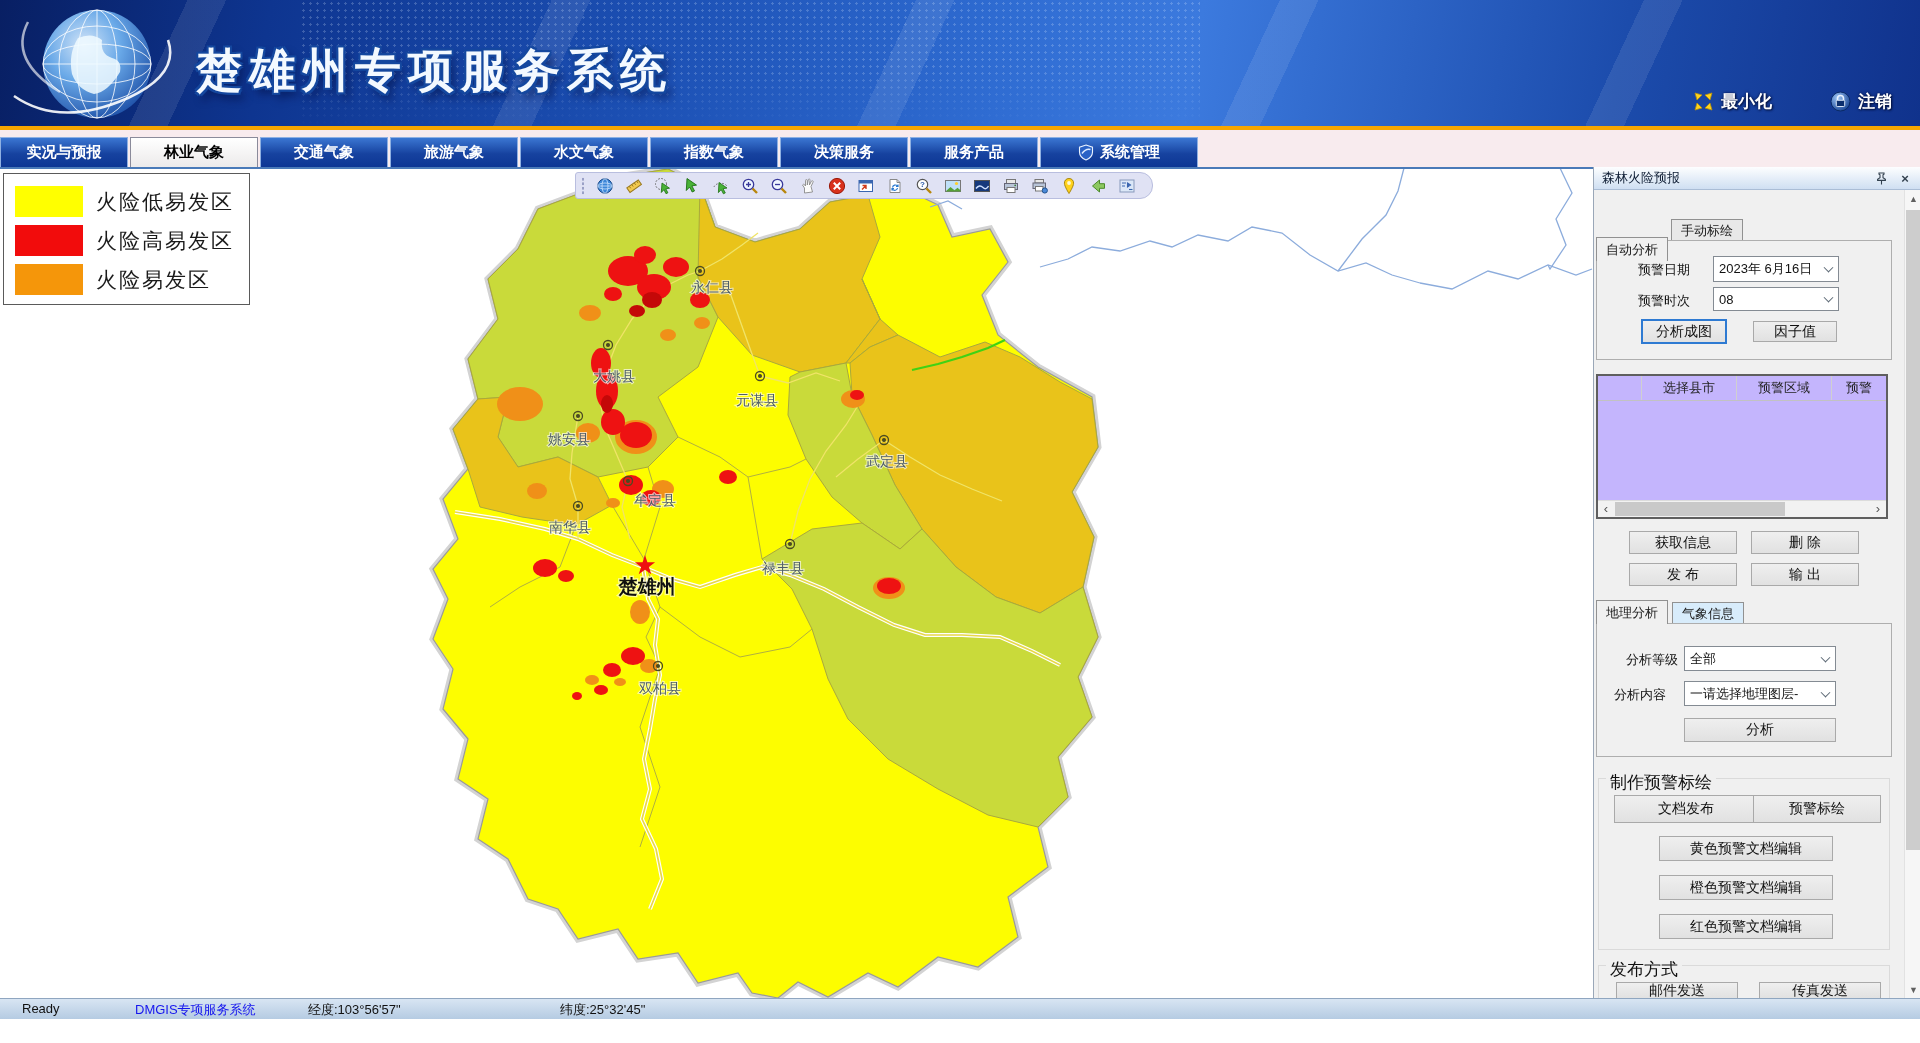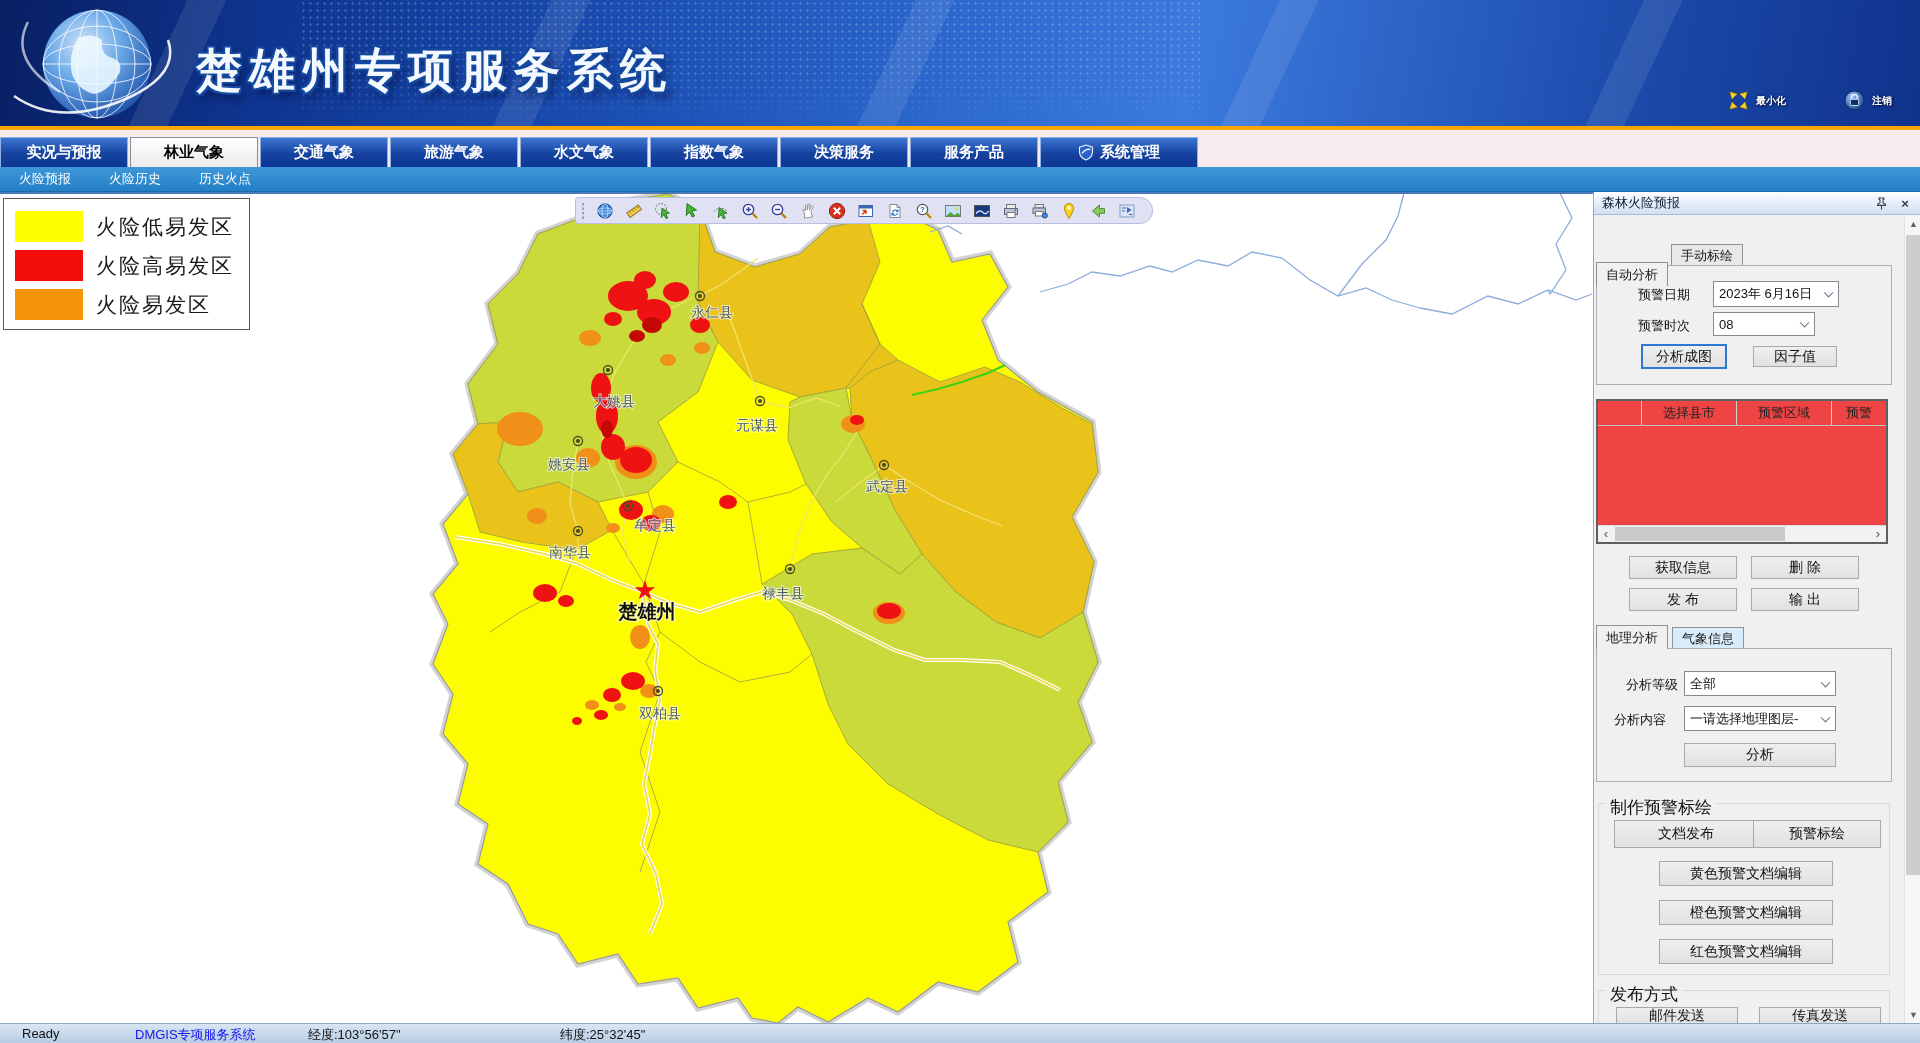--- a/index.html
+++ b/index.html
@@ -13,21 +13,21 @@
   .header::before { content:""; position:absolute; inset:0;
     background:repeating-linear-gradient(115deg,transparent 0 170px,rgba(255,255,255,.09) 170px 205px,transparent 205px 330px); }
   .header::after { content:""; position:absolute; left:300px; top:0; width:900px; height:126px; opacity:.28;
     background-image:radial-gradient(rgba(220,235,255,.8) 1px,transparent 1.3px); background-size:7px 7px;
     -webkit-mask-image:linear-gradient(180deg,#000 55%,transparent); mask-image:linear-gradient(180deg,#000 55%,transparent); }
   .logo { position:absolute; left:0; top:0; z-index:3; }
   .app-title { position:absolute; left:196px; top:40px; z-index:3; font-size:46px; font-weight:bold; letter-spacing:7px; color:#f3f9ff;
     text-shadow:2px 0 0 #15489f,-2px 0 0 #15489f,0 2px 0 #15489f,0 -2px 0 #15489f,2px 2px 0 #15489f,-2px 2px 0 #15489f,2px -2px 0 #15489f,-2px -2px 0 #15489f,5px 6px 9px rgba(0,10,60,.65); }
   .header-actions { position:absolute; right:28px; top:90px; z-index:4; display:flex; gap:58px; }
   .hbtn { display:flex; align-items:center; gap:7px; cursor:pointer; }
-  .hbtn span { color:#fff; font-size:10px; font-weight:bold; text-shadow:1px 1px 2px #04123f,0 0 3px #04123f; }
+  .hbtn span { color:#fff; font-size:17px; font-weight:bold; text-shadow:1px 1px 2px #04123f,0 0 3px #04123f; }
 
   
   .orange-line { width:100%; height:4px; background:#f7a600; }
 
   
   .tabbar { position:relative; width:100%; height:37px; background:#f8ebee; display:flex; align-items:flex-end; }
   .tab { height:30px; width:128px; margin-right:2px; display:flex; align-items:center; justify-content:center; gap:6px;
     background:linear-gradient(#3b76d2,#16429f 55%,#0d3694); border:1px solid #8fb0e2; border-bottom:none;
     color:#fff; font-size:15px; font-weight:bold; cursor:pointer; }
   .tab.active { background:linear-gradient(#ffffff,#eceaea); color:#000; border-color:#8a8a9a; }
@@ -68,21 +68,21 @@
     border:1px solid #919191; border-bottom:none; background:#e8e8e8; cursor:pointer; }
   .ptab.active { background:#f0f0f0; height:24px; z-index:2; }
   .ptab.blue { background:#d8ecfb; }
   .pbox { position:absolute; border:1px solid #aeaeae; background:#f0f0f0; }
   .plabel { position:absolute; font-size:13px; color:#111; }
   .combo { position:absolute; background:#fff; border:1px solid #848b93; display:flex; align-items:center; padding:0 18px 0 5px; font-size:13px; color:#111; cursor:pointer; }
   .combo .chev { position:absolute; right:6px; top:50%; width:7px; height:7px; border-right:1.6px solid #5c6975; border-bottom:1.6px solid #5c6975; transform:translateY(-70%) rotate(45deg); }
   .pbtn { position:absolute; background:linear-gradient(#efefef,#e1e1e1); border:1px solid #a9a9a9; display:flex; align-items:center; justify-content:center; font-size:14px; color:#111; cursor:pointer; }
   .pbtn.focus { border:2px solid #2e7ad2; }
 
-  .ptable { position:absolute; left:2px; top:184px; width:292px; height:145px; border:2px solid #5f5f5f; background:#ef4444; }
+  .ptable { position:absolute; left:2px; top:184px; width:292px; height:145px; border:2px solid #5f5f5f; background:#c4b5fd; }
   .pt-head { display:flex; height:25px; border-bottom:1px solid #c2c2c2; }
   .pt-hc { font-size:13px; color:#222; display:flex; align-items:center; justify-content:center; border-right:1px solid #d0d0d0; }
   .pt-hscroll { position:absolute; left:0; bottom:0; width:100%; height:17px; background:#f2f2f2; border-top:1px solid #dcdcdc; }
   .hs-ar { position:absolute; top:0; width:16px; height:16px; color:#555; font-size:13px; line-height:15px; text-align:center; cursor:pointer; }
   .hs-thumb { position:absolute; left:17px; top:1px; width:170px; height:14px; background:#c9c9c9; cursor:pointer; }
 
   .pgroup { position:absolute; left:4px; width:292px; border:1px solid #dadada; }
   .pgroup-label { position:absolute; left:7px; top:-8px; background:#f0f0f0; padding:0 4px; font-size:17px; color:#111; }
 
   .vscroll { position:absolute; left:310px; top:23px; width:17px; height:808px; background:#f6f6f6; border-left:1px solid #e2e2e2; }
@@ -181,25 +181,20 @@
       </div>
     <div class="tab wide">
       <svg width="16" height="17" viewBox="0 0 16 17">
         <path d="M8 1 L14.5 3.2 V8 c0 4.2-3 6.6-6.5 8 C4.5 14.6 1.5 12.2 1.5 8 V3.2 Z" fill="#2a62c6" stroke="#eaf2ff" stroke-width="1.1"></path>
         <path d="M4 9.5 Q8 4 12.5 5.5" stroke="#dceaff" stroke-width="1.4" fill="none"></path>
       </svg>
       <span>系统管理</span>
     </div>
   </div>
 
-  <div class="subnav">
-    <div class="subnav-item">火险预报</div>
-    <div class="subnav-item">火险历史</div>
-    <div class="subnav-item">历史火点</div>
-  </div>
 
   <div class="main">
     <div class="map-topline"></div>
 
     <svg class="map" width="1593" height="831" viewBox="0 0 1593 831">
 
       <g>
       <polygon points="618,10 668,2 700,18 715,60 755,75 800,62 830,35 868,28 905,22 938,38 952,70 990,62 1008,95 982,128 998,168 1038,200 1092,230 1098,280 1072,325 1094,370 1083,420 1098,470 1078,510 1092,550 1058,590 1068,630 1038,660 1048,700 1008,730 1018,770 978,800 938,790 898,820 868,806 828,830 798,815 778,831 752,826 738,806 698,816 678,786 638,792 618,762 578,772 558,742 528,732 508,692 478,672 488,632 458,612 468,572 443,542 453,502 433,472 448,432 433,402 458,372 443,332 468,302 453,262 478,232 468,192 498,152 488,112 518,82 538,42 578,27 608,32" fill="none" stroke="#d3d3d3" stroke-width="7"></polygon>
 
       <polygon points="618,10 668,2 700,18 715,60 755,75 800,62 830,35 868,28 905,22 938,38 952,70 990,62 1008,95 982,128 998,168 1038,200 1092,230 1098,280 1072,325 1094,370 1083,420 1098,470 1078,510 1092,550 1058,590 1068,630 1038,660 1048,700 1008,730 1018,770 978,800 938,790 898,820 868,806 828,830 798,815 778,831 752,826 738,806 698,816 678,786 638,792 618,762 578,772 558,742 528,732 508,692 478,672 488,632 458,612 468,572 443,542 453,502 433,472 448,432 433,402 458,372 443,332 468,302 453,262 478,232 468,192 498,152 488,112 518,82 538,42 578,27 608,32" fill="#fdfd00" stroke="#9a9a9a" stroke-width="1.2"></polygon>
@@ -517,21 +512,21 @@
         <div class="ptab active" style="left:2px; top:27px;margin-top:20px;">自动分析</div>
         <div class="ptab" style="left:77px; top:29px;">手动标绘</div>
         <div class="pbox" style="left:2px; top:50px; width:296px; height:120px;"></div>
 
         <div class="plabel" style="left:44px; top:71px;">预警日期</div>
         <div class="combo" style="left:119px; top:66px; width:126px; height:26px;">
           <span>2023年 6月16日</span>
             <i class="chev"></i>
         </div>
         <div class="plabel" style="left:44px; top:102px;">预警时次</div>
-        <div class="combo" style="left:119px; top:97px; width:102px; height:24px;">
+        <div class="combo" style="left:119px; top:97px; width:126px; height:24px;">
           <span>08</span>
             <i class="chev"></i>
         </div>
         <div class="pbtn focus" style="left:47px; top:129px; width:86px; height:25px;">分析成图</div>
         <div class="pbtn" style="left:159px; top:131px; width:84px; height:21px;">因子值</div>
 
         <div class="ptable">
           <div class="pt-head">
             <div class="pt-hc" style="width:44px;"></div>
             <div class="pt-hc" style="width:95px;">选择县市</div>

